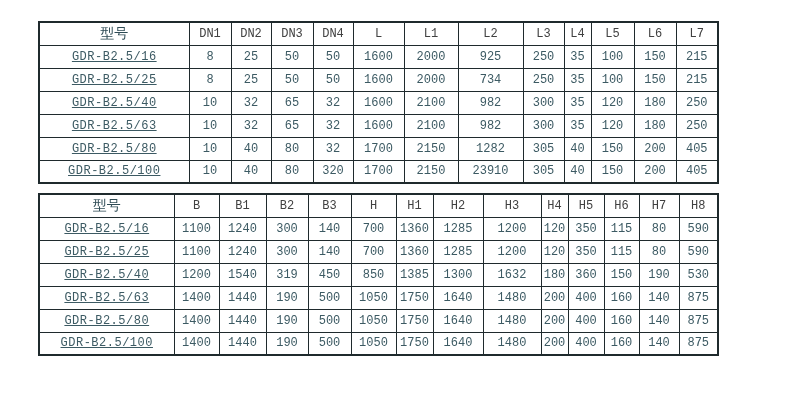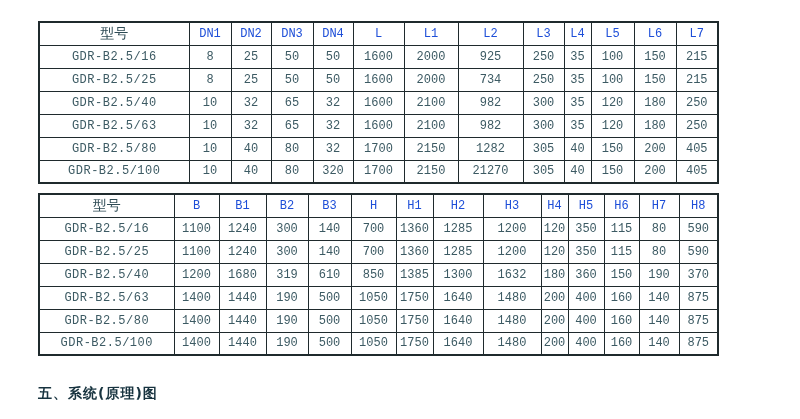--- a/index.html
+++ b/index.html
@@ -32,29 +32,30 @@
     vertical-align: middle;
     padding: 0 1px;
     font-family: "Liberation Mono", "DejaVu Sans Mono", monospace;
     font-size: 12px;
     font-weight: normal;
     color: #3c5a63;
     white-space: nowrap;
     overflow: hidden;
   }
   table.spec th {
-    color: #1d4ed8;
+    color: #404040;
   }
   table.spec th.model-header {
     font-family: "Liberation Sans", "DejaVu Sans", sans-serif;
     font-size: 14px;
     color: #2e4b55;
   }
   table.spec td.model-cell {
     letter-spacing: 0.5px;
+    text-decoration: underline;
   }
   .section-heading {
     position: absolute;
     left: 38px;
     top: 385px;
     font-family: "DejaVu Sans", "Liberation Sans", sans-serif;
     font-size: 14px;
     font-weight: bold;
     color: #17333f;
     letter-spacing: 1px;
@@ -175,21 +176,21 @@
           <td>405</td>
         </tr>
         <tr>
           <td class="model-cell">GDR-B2.5/100</td>
           <td>10</td>
           <td>40</td>
           <td>80</td>
           <td>320</td>
           <td>1700</td>
           <td>2150</td>
-          <td>21270</td>
+          <td>23910</td>
           <td>305</td>
           <td>40</td>
           <td>150</td>
           <td>200</td>
           <td>405</td>
         </tr>
       </tbody>
     </table>
 
   <table id="table2" class="spec">
@@ -256,32 +257,32 @@
           <td>1200</td>
           <td>120</td>
           <td>350</td>
           <td>115</td>
           <td>80</td>
           <td>590</td>
         </tr>
         <tr>
           <td class="model-cell">GDR-B2.5/40</td>
           <td>1200</td>
-          <td>1680</td>
+          <td>1540</td>
           <td>319</td>
-          <td>610</td>
+          <td>450</td>
           <td>850</td>
           <td>1385</td>
           <td>1300</td>
           <td>1632</td>
           <td>180</td>
           <td>360</td>
           <td>150</td>
           <td>190</td>
-          <td>370</td>
+          <td>530</td>
         </tr>
         <tr>
           <td class="model-cell">GDR-B2.5/63</td>
           <td>1400</td>
           <td>1440</td>
           <td>190</td>
           <td>500</td>
           <td>1050</td>
           <td>1750</td>
           <td>1640</td>
@@ -320,15 +321,14 @@
           <td>1480</td>
           <td>200</td>
           <td>400</td>
           <td>160</td>
           <td>140</td>
           <td>875</td>
         </tr>
       </tbody>
     </table>
 
-  <div class="section-heading">五、系统(原理)图</div>
 
 </div>
 
 </body></html>

